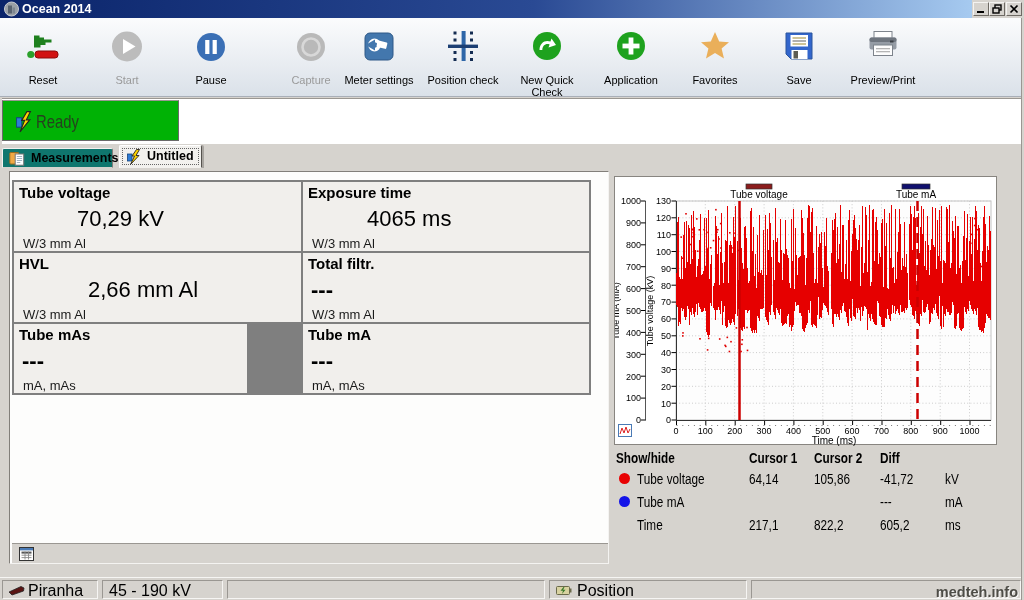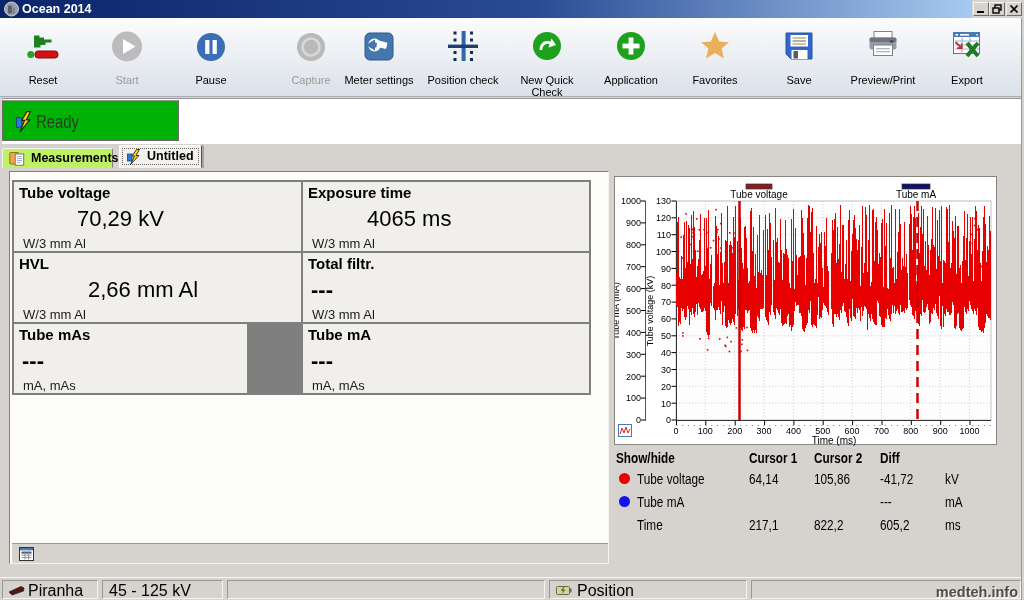--- a/index.html
+++ b/index.html
@@ -10,21 +10,21 @@
 #toolbar{left:0;top:18px;width:1024px;height:79px;background:linear-gradient(#fbfcfd,#e8ecf1 60%,#dae1e9);border-bottom:1px solid #a9afb8}
 .tbi{position:absolute;top:12px;width:84px;text-align:center}
 .tbico{height:34px}
 .tblab{font-size:11px;line-height:12px;margin-top:10px}
 #readybar{left:2px;top:98px;width:1020px;height:46px;background:#fff;border-top:1px solid #9a9792}
 #ready{left:0px;top:1px;width:177px;height:41px;background:#00b205;border:1px solid #6a6a6a;border-top-color:#9a9792}
 #readytxt{left:33px;top:10px;font-size:19px;color:#26401f;transform:scaleX(0.78);transform-origin:left top}
 #readyico{left:13px;top:10px;transform:scale(1.15,1.35);transform-origin:top left}
 #tabbar{left:0;top:144px;width:1024px;height:24px}
 .tab{position:absolute;font-weight:bold;font-size:12.5px}
-#tab1{left:2px;top:4px;width:111px;height:20px;background:#bef264;border:1px solid;border-color:#f4f3f1 #807d78 #d6d3ce #f4f3f1;border-radius:2px 2px 0 0}
+#tab1{left:2px;top:4px;width:111px;height:20px;background:#0f766e;border:1px solid;border-color:#f4f3f1 #807d78 #d6d3ce #f4f3f1;border-radius:2px 2px 0 0}
 #tab2{left:119px;top:1px;width:83px;height:23px;background:#f2f1ee;border:1px solid;border-color:#fff #55524e #f2f1ee #fff;border-radius:2px 2px 0 0;box-shadow:2px 0 0 #a8a5a0}
 #content{left:0;top:168px;width:1024px;height:409px;background:#d6d3ce}
 #leftpanel{left:9px;top:3px;width:600px;height:393px;background:#fdfdfc;border:1px solid;border-color:#827f7a #f4f3f1 #f4f3f1 #827f7a}
 #grid{left:2px;top:8px;width:579px;height:215px;background:#7f7f7f}
 .cell{position:absolute;background:#f1efec}
 .ctitle{position:absolute;left:5px;top:2px;font-size:15px;font-weight:bold;color:#000}
 .cvalue{position:absolute;font-size:22px;color:#000;white-space:pre}
 .csub{position:absolute;left:9px;font-size:13px;color:#1a1a1a}
 #lpstrip{left:2px;top:371px;width:596px;height:20px;background:#d6d3ce;border-top:1px solid #9a9792}
 #chartbox{left:614px;top:8px;width:383px;height:269px;background:#fff;border:1px solid #888580}
@@ -156,33 +156,20 @@
       <div class="tbico"><svg width="32" height="32" viewBox="0 0 32 32">
           <rect x="7" y="1.5" width="18" height="8" fill="#fdfdfd" stroke="#7d838b"></rect>
           <rect x="2.5" y="7.5" width="27" height="12" rx="2" fill="#959ca5"></rect>
           <rect x="2.5" y="7.5" width="27" height="4.5" rx="2" fill="#6e757e"></rect>
           <rect x="23" y="10.5" width="3.5" height="2" fill="#3a3f45"></rect>
           <rect x="6.5" y="15" width="19" height="10.5" fill="#fdfdfd" stroke="#7d838b"></rect>
           <rect x="9" y="18" width="14" height="1.3" fill="#b5b5b5"></rect>
           <rect x="9" y="21" width="14" height="1.3" fill="#b5b5b5"></rect>
         </svg></div>
       <div class="tblab" style="color:#000">Preview/Print</div>
-    </div>
-    <div class="tbi" style="left:925px">
-      <div class="tbico"><svg width="32" height="32" viewBox="0 0 32 32">
-          <rect x="2.5" y="2.5" width="26" height="21" fill="#fff" stroke="#4a7ab5"></rect>
-          <rect x="2.5" y="2.5" width="26" height="4.5" fill="#4a7ab5"></rect>
-          <rect x="4.5" y="4" width="2.5" height="1.6" fill="#fff"></rect>
-          <rect x="9" y="4" width="9" height="1.6" fill="#fff"></rect>
-          <rect x="25" y="4" width="2" height="1.6" fill="#c8d8ec"></rect>
-          <path d="M4 11 h24 M4 15 h24 M4 19 h24 M11 7.5 v15 M19 7.5 v15" stroke="#9db5d5" stroke-width="1.2"></path>
-          <path d="M4.5 12 l6 6 m0.2 -4.5 v4.7 h-4.7" stroke="#c03030" stroke-width="1.8" fill="none"></path>
-          <path d="M16 13 L27 26 M27 13 L16 26" stroke="#217a21" stroke-width="4"></path>
-        </svg></div>
-      <div class="tblab" style="color:#000">Export</div>
     </div>
   </div>
 <div class="abs" id="readybar">
  <div class="abs" id="ready">
    <div class="abs" id="readyico">
         <svg width="16" height="16" viewBox="0 0 16 16">
           <rect x="0.5" y="5" width="4.5" height="7" fill="#2e7cd6" stroke="#16447e" stroke-width="0.8"></rect>
           <path d="M9.5 0.5 L5 7 L7.5 7 L3.5 15.5 L12 6.5 L9 6.5 L12.5 0.5 Z" fill="#ffd400" stroke="#222" stroke-width="0.9"></path>
         </svg>
       </div>
@@ -470,21 +457,21 @@
 <div class="abs" id="statusbar">
   <div class="sp" style="left:2px;width:96px">
       <span class="abs" style="left:5px;top:4px">
         <svg width="17" height="11" viewBox="0 0 17 11">
           <path d="M1 7 L13 1.5 L16 3 L15.5 6 L4 10 Z" fill="#5a1413" stroke="#222" stroke-width="0.8"></path>
         </svg>
       </span>
       <span class="sptxt" style="left:25px">Piranha</span>
     </div>
   <div class="sp" style="left:102px;width:121px">
-      <span class="sptxt" style="left:6px">45 - 125 kV</span>
+      <span class="sptxt" style="left:6px">45 - 190 kV</span>
     </div>
   <div class="sp" style="left:227px;width:318px"></div>
   <div class="sp" style="left:549px;width:198px">
       <span class="abs" style="left:6px;top:4px">
         <svg width="16" height="11" viewBox="0 0 16 11">
           <rect x="0.5" y="1.5" width="13" height="8" rx="1" fill="#d8d2a0" stroke="#6a6a4a"></rect>
           <rect x="13.5" y="3.5" width="2" height="4" fill="#6a6a4a"></rect>
           <path d="M7.5 2 L4.5 5.8 L7 5.8 L6 9 L9.5 4.8 L7.2 4.8 L8.5 2 Z" fill="#3a7a2a"></path>
         </svg>
       </span>

